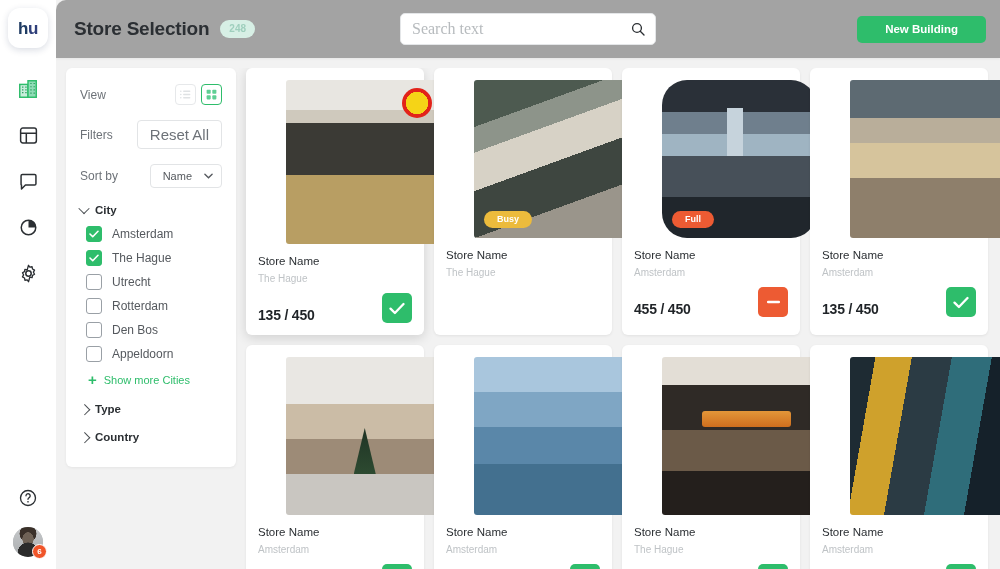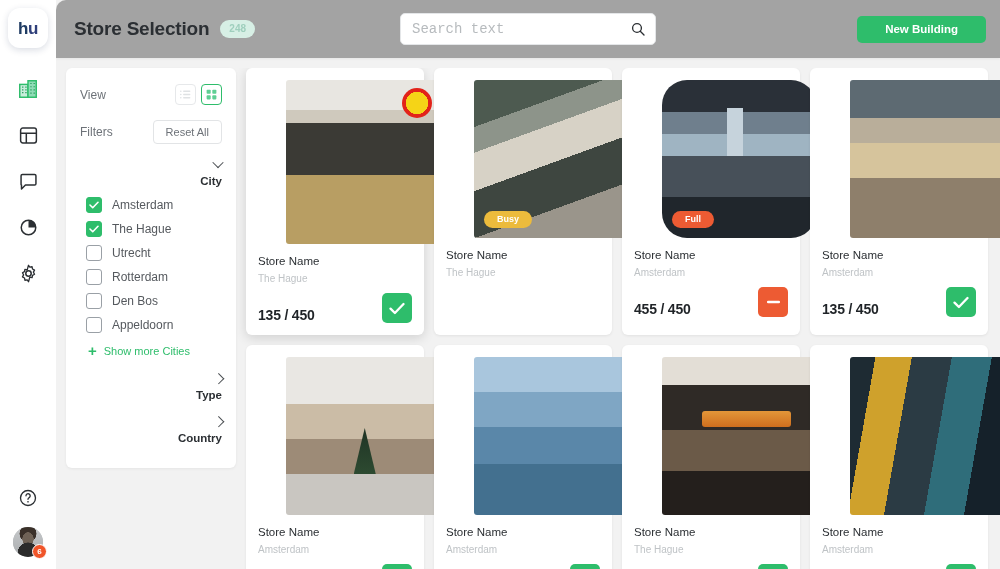--- a/index.html
+++ b/index.html
@@ -69,22 +69,22 @@
   }
   .search-wrap {
     position: absolute; left: 50%; transform: translateX(-50%);
     width: 256px; height: 32px;
   }
   .search-box {
     width: 100%; height: 32px; border: 1px solid #e4e6e8; border-radius: 5px;
     background: #fff; display: flex; align-items: center; padding: 0 9px 0 11px;
   }
   .search-box input {
-    flex: 1; border: none; outline: none; font-size: 14px; color: #3a3f44;
-    font-family: Liberation Mono, monospace; background: transparent;
+    flex: 1; border: none; outline: none; font-size: 16px; color: #3a3f44;
+    font-family: Liberation Serif, serif; background: transparent;
   }
   .search-box input::placeholder { color: #b7bbbe; }
   .btn-primary {
     margin-left: auto; background: #2ebd6b; color: #fff; border: none;
     border-radius: 5px; height: 27px; padding: 0 28px;
     font-size: 11.5px; font-weight: 600; cursor: pointer;
     font-family: "Liberation Sans", sans-serif;
   }
 
   .content { position: relative; height: 511px; display: flex; padding: 10px 0 0 0; }
@@ -98,30 +98,30 @@
   .frow { display: flex; align-items: center; justify-content: space-between; margin-bottom: 15px; }
   .flabel { font-size: 12px; color: #6d7278; }
   .view-toggle { display: flex; gap: 5px; }
   .vbtn {
     width: 21px; height: 21px; border-radius: 4px; border: 1px solid #e6e8ea;
     display: flex; align-items: center; justify-content: center; cursor: pointer; background:#fff;
   }
   .vbtn.active { border-color: #2ebd6b; }
   .reset-btn {
     border: 1px solid #e2e4e6; background: #fff; border-radius: 4px;
-    font-size: 11px; color: #6d7278; padding: 5px 12px; cursor: pointer;
+    font-size: 15px; color: #6d7278; padding: 5px 12px; cursor: pointer;
     font-family: "Liberation Sans", sans-serif;
   }
   .sort-sel {
     border: 1px solid #e2e4e6; background: #fff; border-radius: 4px;
     font-size: 11px; color: #55595e; padding: 5px 8px 5px 12px; cursor: pointer;
     display: flex; align-items: center; gap: 12px; min-width: 66px; justify-content: space-between;
   }
   .group-head {
-    display: flex; align-items: flex-end; gap: 7px; margin: 16px 0 10px 0; cursor: pointer; flex-direction: column;
+    display: flex; align-items: center; gap: 7px; margin: 16px 0 10px 0; cursor: pointer;
   }
   .group-head .gname { font-size: 11.5px; font-weight: 700; color: #2b2f33; }
   .chev { width: 8px; height: 8px; border-right: 1.6px solid #4a4e52; border-bottom: 1.6px solid #4a4e52; }
   .chev.down { transform: rotate(45deg) translate(-1px,-1px); }
   .chev.right { transform: rotate(-45deg) translate(0px,1px); }
   .cb-row { display: flex; align-items: center; gap: 10px; margin-bottom: 8px; cursor: pointer; padding-left: 6px; }
   .cb {
     width: 16px; height: 16px; border-radius: 3px; border: 1.4px solid #9aa0a6;
     background: #fff; flex: 0 0 16px; display: flex; align-items: center; justify-content: center;
   }
@@ -304,20 +304,29 @@
               </svg>
             </div>
           </div>
         </div>
 
         <div class="frow">
           <span class="flabel">Filters</span>
           <button class="reset-btn">Reset All</button>
         </div>
 
+        <div class="frow">
+          <span class="flabel">Sort by</span>
+          <div class="sort-sel">
+            <span>Name</span>
+            <svg width="9" height="6" viewBox="0 0 10 6">
+              <path d="M1 1l4 4 4-4" stroke="#55595e" stroke-width="1.5" fill="none" stroke-linecap="round"></path>
+            </svg>
+          </div>
+        </div>
 
         <div id="filter-groups">
             <div class="group-head">
               <span class="chev down"></span>
               <span class="gname">City</span>
             </div>
             <div class="cb-row">
               <span class="cb checked">
                 <svg width="10" height="8" viewBox="0 0 12 10">
                   <path d="M1 5l3.4 3.4L11 1.6" stroke="#fff" stroke-width="2" fill="none" stroke-linecap="round" stroke-linejoin="round"></path>

